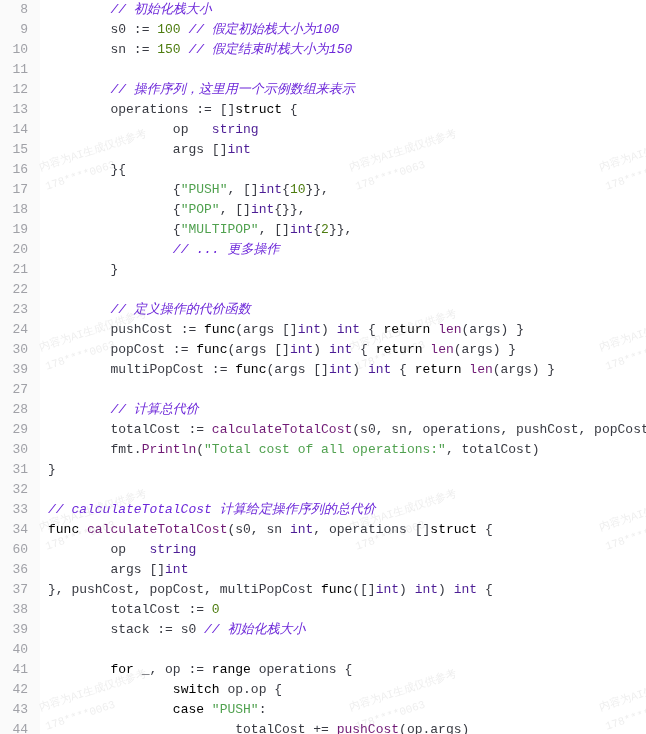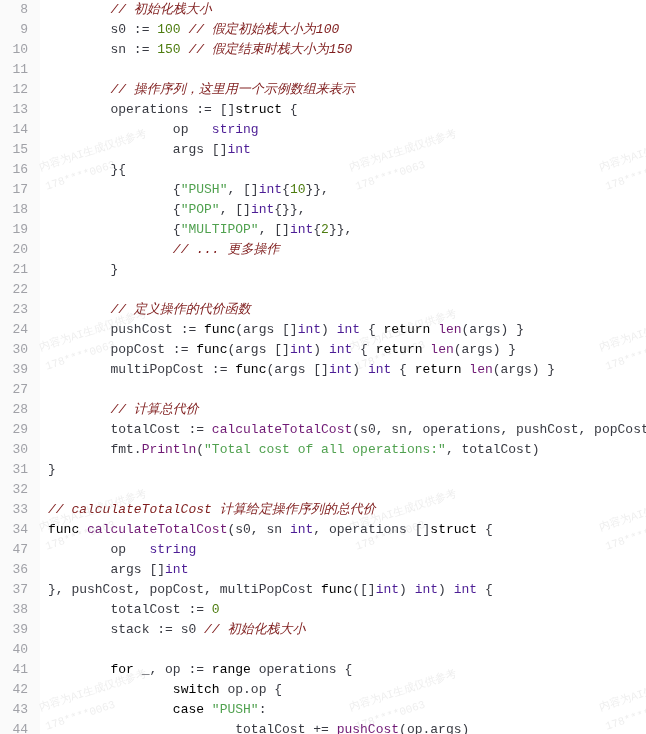--- a/index.html
+++ b/index.html
@@ -28,21 +28,21 @@
   }
   .code {
     flex: 1;
     overflow: hidden;
     white-space: pre;
   }
   .line {
     height: 20px;
     padding-left: 8px;
   }
-  .c { color: #7f1d1d; font-style: italic; text-align: right; }      
+  .c { color: #6d28d9; font-style: italic; text-align: right; }      
   .k { color: #000000; }                            
   .s { color: #50a14f; }                            
   .n { color: #4d7c0f; }                            
   .fn { color: #701a75; font-family: Liberation Mono, monospace; }                           
   .bi { color: #4c1d95; }
   .id { color: #383a42; }
   .wm {
     position: absolute;
     font-size: 11px;
     color: rgba(160,160,160,0.18);
@@ -76,21 +76,21 @@
       <div class="ln">30</div>
       <div class="ln">39</div>
       <div class="ln">27</div>
       <div class="ln">28</div>
       <div class="ln">29</div>
       <div class="ln">30</div>
       <div class="ln">31</div>
       <div class="ln">32</div>
       <div class="ln">33</div>
       <div class="ln">34</div>
-      <div class="ln">47</div>
+      <div class="ln">60</div>
       <div class="ln">36</div>
       <div class="ln">37</div>
       <div class="ln">38</div>
       <div class="ln">39</div>
       <div class="ln">40</div>
       <div class="ln">41</div>
       <div class="ln">42</div>
       <div class="ln">43</div>
       <div class="ln">44</div>
     </div>

